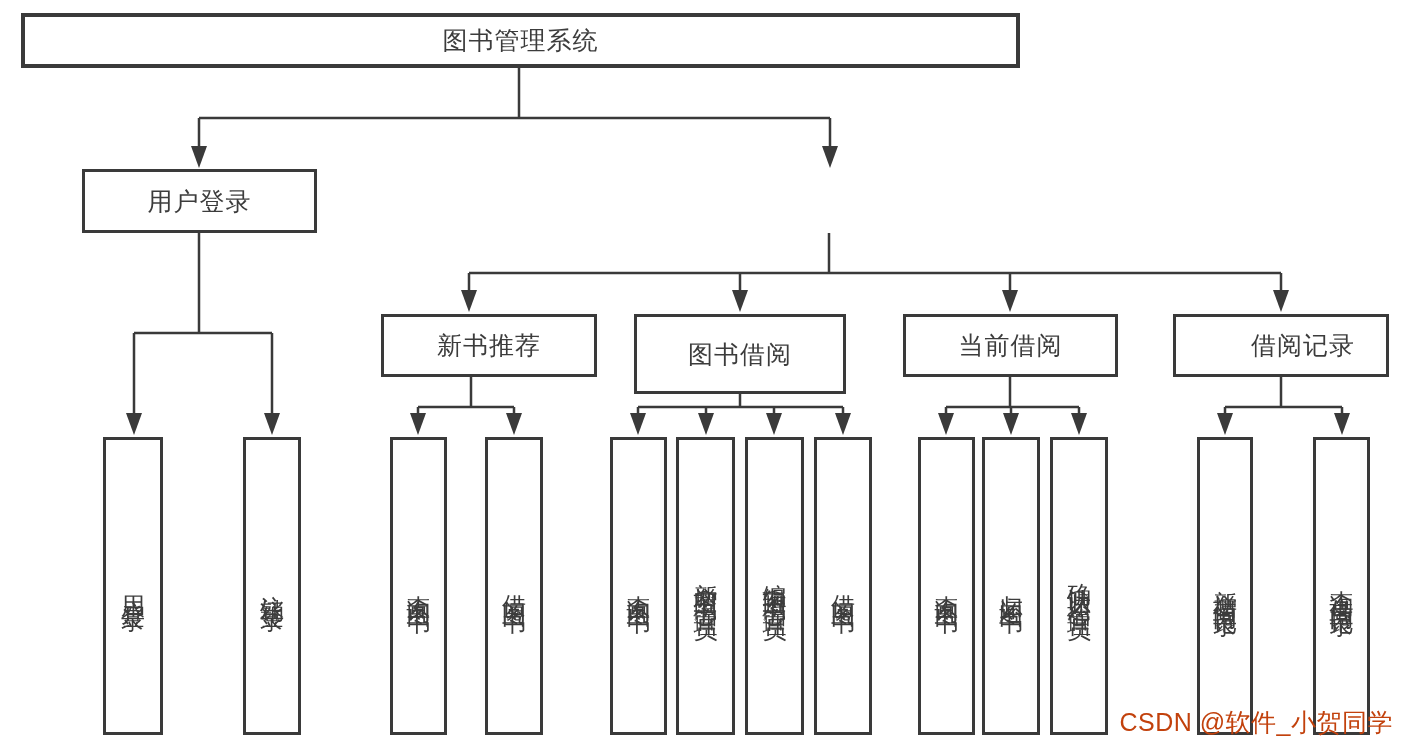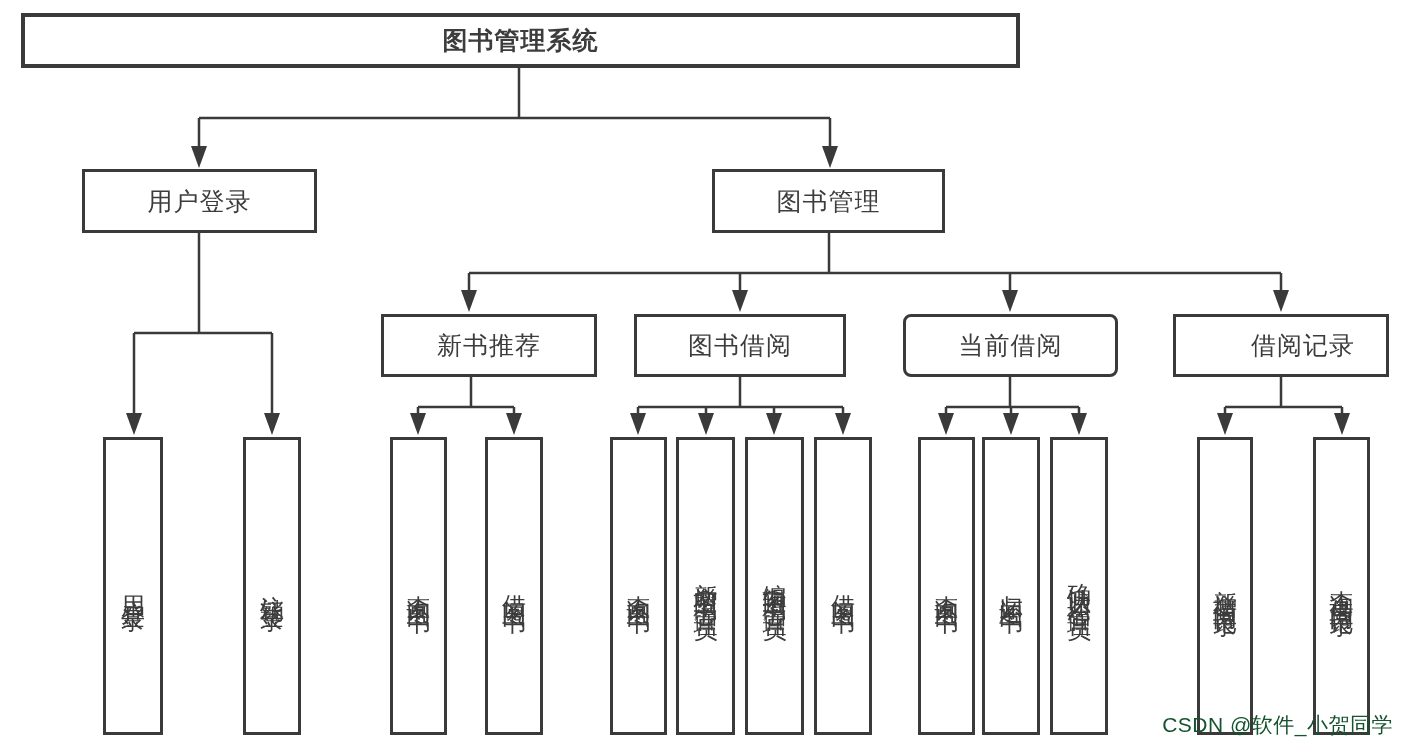--- a/index.html
+++ b/index.html
@@ -42,23 +42,23 @@
     writing-mode: vertical-rl;
     text-orientation: mixed;
     font-size: 24px;
     letter-spacing: 5px;
     line-height: 1;
   }
   .watermark {
     position: absolute;
     right: 12px;
     bottom: 8px;
-    font-size: 21px;
+    font-size: 25px;
     letter-spacing: 0.5px;
-    color: #14532d;
+    color: #c2410c;
     z-index: 5;
     white-space: nowrap;
   }
 </style>
 </head>
 <body>
 
 <div class="canvas">
 
   <svg class="wires" width="1405" height="747" viewBox="0 0 1405 747" xmlns="http://www.w3.org/2000/svg">
@@ -87,38 +87,35 @@
       <polygon points="766,413 782,413 774,435"></polygon>
       <polygon points="835,413 851,413 843,435"></polygon>
       <polygon points="938,413 954,413 946,435"></polygon>
       <polygon points="1003,413 1019,413 1011,435"></polygon>
       <polygon points="1071,413 1087,413 1079,435"></polygon>
       <polygon points="1217,413 1233,413 1225,435"></polygon>
       <polygon points="1334,413 1350,413 1342,435"></polygon>
     </g>
   </svg>
 
-  <div class="box root" style="left:21px; top:13px; width:999px; height:55px;font-weight:bold;">
+  <div class="box root" style="left:21px; top:13px; width:999px; height:55px;">
     <span class="h-label">图书管理系统</span>
   </div>
 
   <div class="box" style="left:82px; top:169px; width:235px; height:64px;">
     <span class="h-label">用户登录</span>
   </div>
-  <div class="box" style="left:712px; top:169px; width:233px; height:64px;">
-    <span class="h-label">图书管理</span>
-  </div>
 
   <div class="box" style="left:363px; top:314px; width:216px; height:63px;margin-left:18px;">
     <span class="h-label">新书推荐</span>
   </div>
-  <div class="box" style="left:634px; top:314px; width:212px; height:63px;">
+  <div class="box" style="left:634px; top:314px; width:212px; height:80px;">
     <span class="h-label">图书借阅</span>
   </div>
-  <div class="box" style="left:903px; top:314px; width:215px; height:63px;border-radius:8px;">
+  <div class="box" style="left:903px; top:314px; width:215px; height:63px;">
     <span class="h-label">当前借阅</span>
   </div>
   <div class="box" style="left:1173px; top:314px; width:216px; height:63px;padding-left:44px;">
     <span class="h-label">借阅记录</span>
   </div>
 
   <div class="box leaf" style="left:103px; top:437px; width:60px; height:298px;">
     <span class="v-label">用户登录</span>
   </div>
   <div class="box leaf" style="left:243px; top:437px; width:58px; height:298px;">

